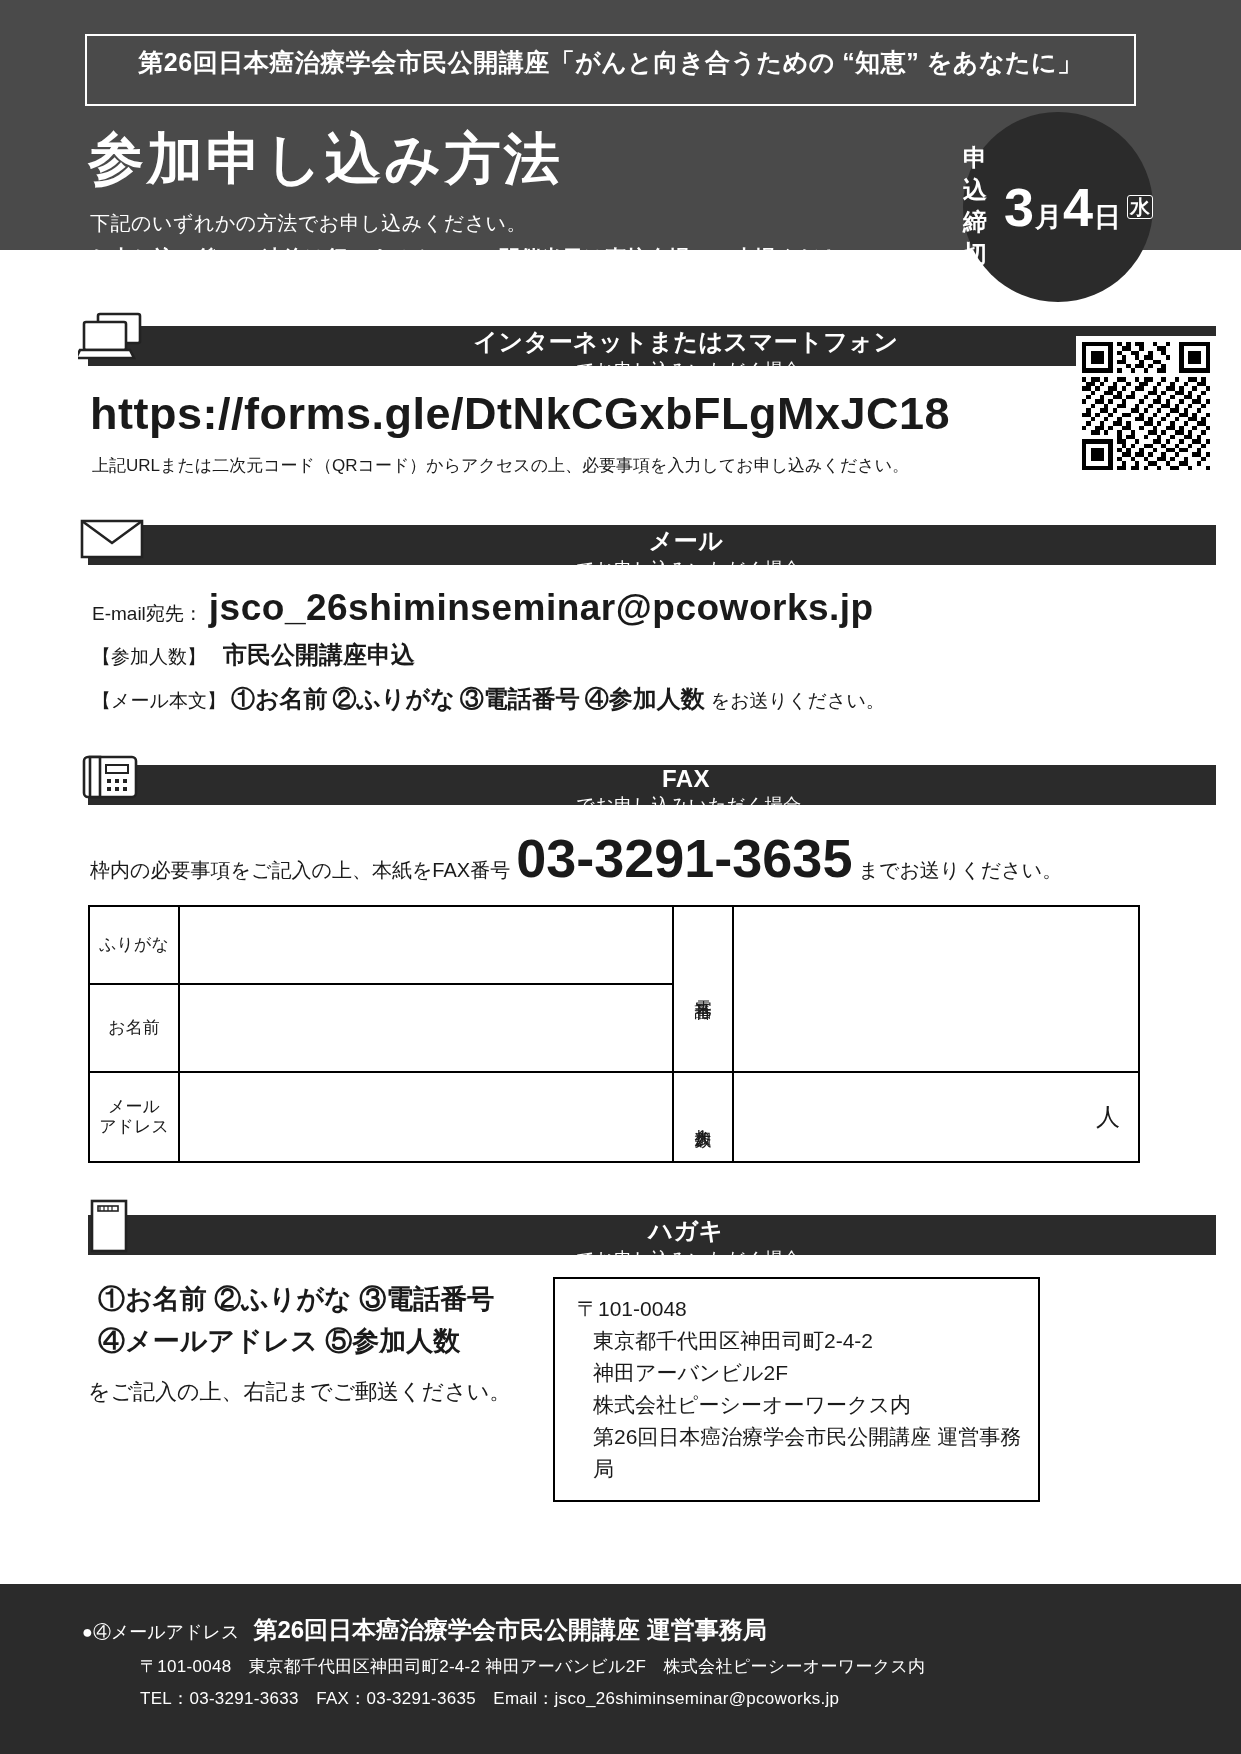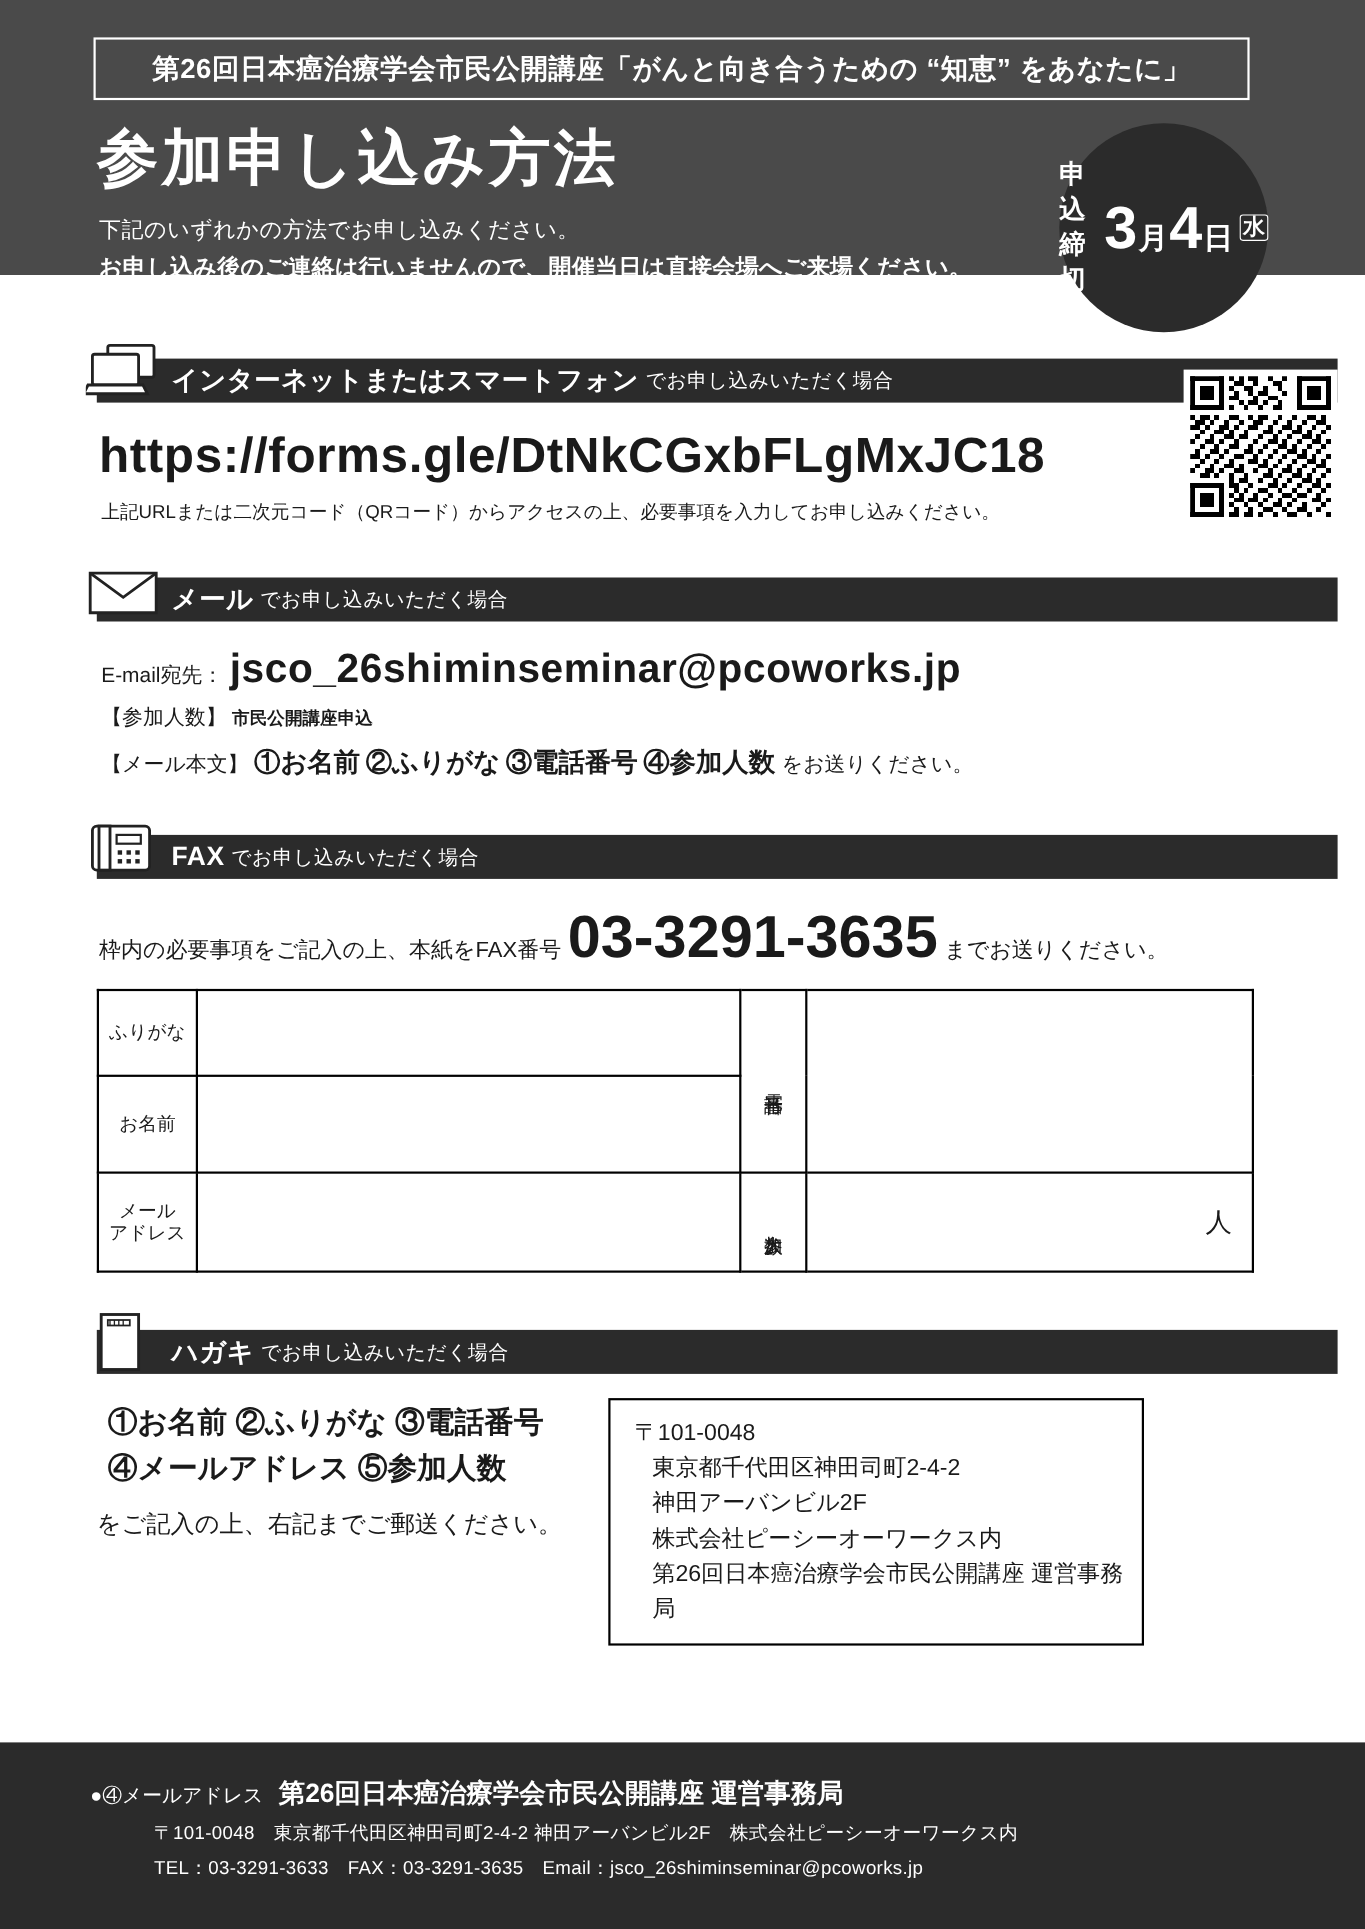--- a/index.html
+++ b/index.html
@@ -21,21 +21,21 @@
     background: #4a4a4a;
     color: #ffffff;
     padding: 34px 0 22px 0;
     position: relative;
     height: 250px;
     box-sizing: border-box;
   }
   .header-title-box {
     border: 2px solid #ffffff;
     margin: 0 105px 0 85px;
-    padding: 10px 0 10px 0;
+    padding: 10px 0 25px 0;
     text-align: center;
     font-size: 25px;
     font-weight: bold;
     letter-spacing: 0.5px;
   }
   .header-main {
     font-size: 56px;
     font-weight: bold;
     margin: 16px 0 0 88px;
     letter-spacing: 3px;
@@ -114,20 +114,21 @@
   }
 
   .bar {
     background: #2b2b2b;
     color: #fff;
     height: 40px;
     display: flex;
     align-items: center;
     padding-left: 68px;
     box-sizing: border-box;
+    flex-direction: column;
   }
   .bar-strong {
     font-size: 24px;
     font-weight: bold;
     letter-spacing: 0.5px;
   }
   .bar-normal {
     font-size: 18px;
     margin-left: 6px;
     letter-spacing: 0.5px;
@@ -180,23 +181,23 @@
   .mail-label {
     font-size: 19px;
   }
   .mail-addr {
     font-size: 37px;
     font-weight: bold;
     margin-left: 6px;
     letter-spacing: 0.5px;
   }
   .mail-sub {
-    font-size: 16px;
-    font-weight: bold;
-    margin-left: 5px;
+    font-size: 24px;
+    font-weight: bold;
+    margin-left: 17px;
   }
   .mail-body-item {
     font-size: 24px;
     font-weight: bold;
     margin-left: 5px;
   }
   .mail-tail {
     font-size: 19px;
     margin-left: 6px;
   }

